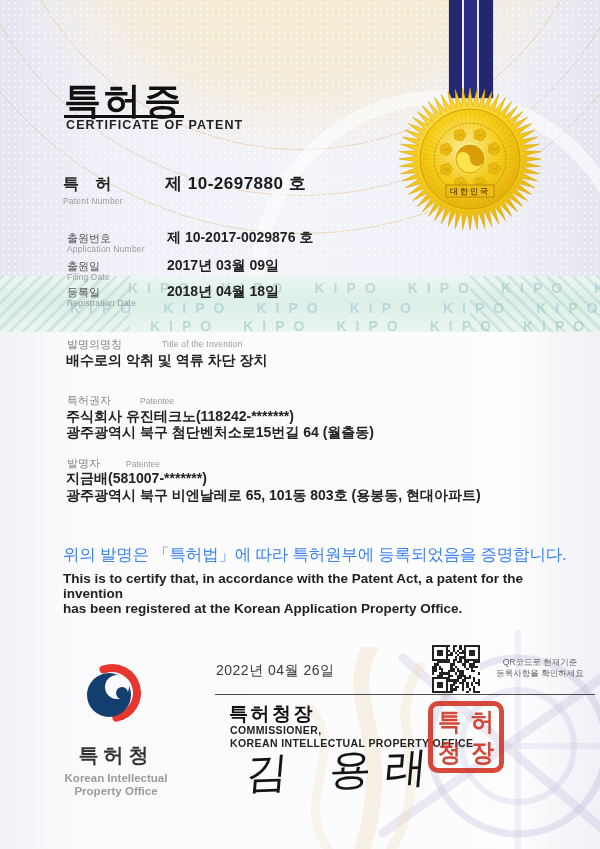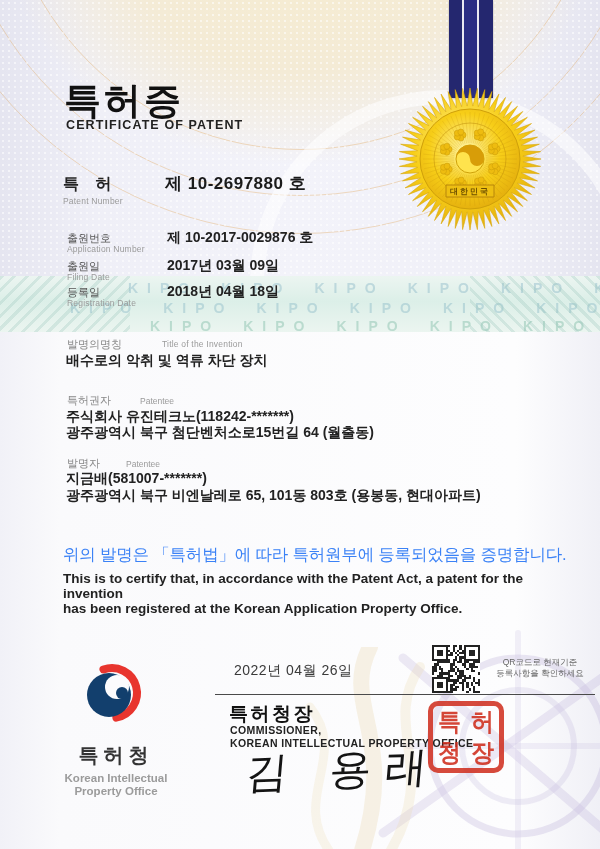--- a/index.html
+++ b/index.html
@@ -33,39 +33,39 @@
     background:linear-gradient(90deg,#f1f1f7 0%,#fafafc 10%,#fdfdfe 86%,#f0f0f6 100%);}
   .swirl-purple{position:absolute;right:-18px;bottom:-14px;opacity:.5;}
   .swirl-tan{position:absolute;left:250px;bottom:-8px;opacity:.6;}
   
   .ribbon{position:absolute;left:449px;top:0;width:44px;height:98px;
     background:linear-gradient(90deg,#24276f 0 13px,#e9e9f2 13px 15px,#2a2d84 15px 28px,#e9e9f2 28px 30px,#24276f 30px 44px);
     box-shadow:0 1px 2px rgba(0,0,0,.25);}
   .medal{position:absolute;left:396px;top:83px;}
   
   .abs{position:absolute;}
-  .title-ko{left:64px;top:76px;font-size:37px;font-weight:800;letter-spacing:3px;color:#111;}
+  .title-ko{left:64px;top:76px;font-size:37px;font-weight:800;letter-spacing:3px;color:#111;text-decoration:underline;}
   .title-en{left:66px;top:118px;font-size:12.5px;font-weight:700;letter-spacing:1.1px;color:#222;}
   .lbl-ko{font-size:11px;color:#555;}
   .lbl-en{font-size:8.5px;color:#9a9a9a;letter-spacing:.2px;}
   .patent-label{left:63px;top:174px;font-size:16px;font-weight:700;letter-spacing:6px;color:#222;}
   .patent-sub{left:63px;top:196px;}
   .patent-value{left:165px;top:172px;font-size:17px;font-weight:700;color:#1b1b1b;letter-spacing:.5px;}
   .f-label{left:67px;}
   .f-sub{left:67px;}
   .f-value{left:167px;font-size:14px;font-weight:700;color:#222;}
   .inv-label{left:67px;top:337px;}
   .inv-sub{left:162px;top:339px;}
   .inv-title{left:66px;top:352px;font-size:14px;font-weight:700;color:#222;}
   .sec-label{left:67px;}
   .sec-sub{font-size:8.5px;color:#9a9a9a;}
   .p-name,.p-addr{left:66px;font-size:14px;font-weight:700;color:#222;}
   .stmt-ko{left:63px;top:544px;font-size:16.5px;font-weight:400;color:#3b82f6;letter-spacing:-.2px;}
   .stmt-en{left:63px;top:571px;width:516px;font-size:13.5px;font-weight:600;color:#222;line-height:15px;}
-  .issue-date{left:234px;top:662px;font-size:14px;font-weight:500;color:#3a3a3a;letter-spacing:.5px;}
+  .issue-date{left:216px;top:662px;font-size:14px;font-weight:500;color:#3a3a3a;letter-spacing:.5px;}
   .qr{position:absolute;left:432px;top:645px;}
   .qr-caption{left:487px;top:657px;width:106px;font-size:8.5px;color:#666;line-height:11px;text-align:center;}
   .sig-rule{position:absolute;left:215px;right:5px;top:694px;border-top:1.5px solid #4a4a4a;}
   .sig-title{left:229px;top:701px;font-size:19px;font-weight:800;letter-spacing:2.5px;color:#111;}
   .sig-en1{left:230px;top:724px;font-size:10.5px;font-weight:700;color:#222;letter-spacing:.4px;}
   .sig-en2{left:230px;top:737px;font-size:10.5px;font-weight:700;color:#222;letter-spacing:.4px;}
   .signature{left:246px;top:742px;font-size:42px;letter-spacing:14px;color:#141414;
      font-family:"DejaVu Serif",serif;transform:rotate(-2deg) skewX(-7deg);}
   .seal{position:absolute;left:428px;top:701px;width:76px;height:72px;box-sizing:border-box;
      border:5px solid rgba(207,45,28,.92);border-radius:10px;display:grid;

